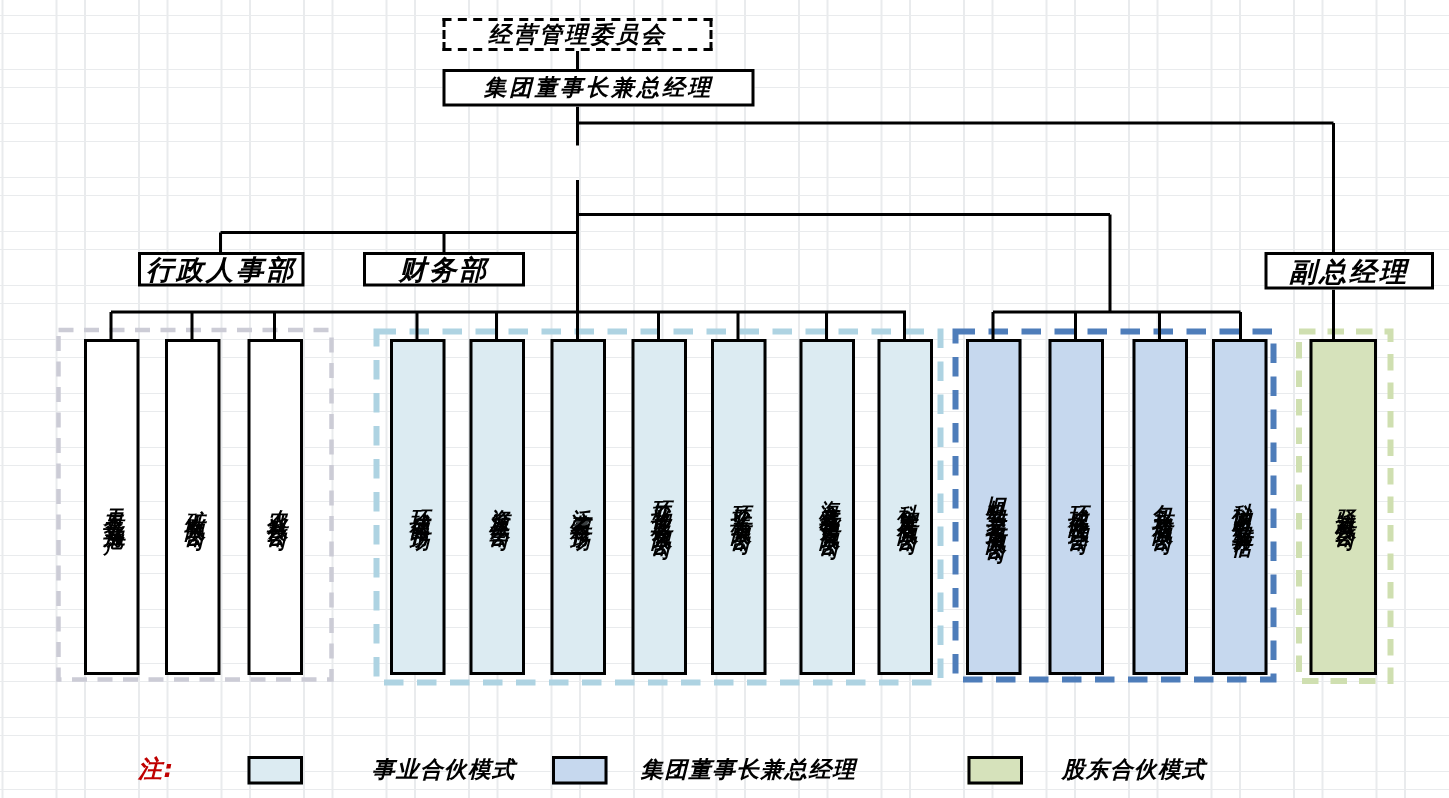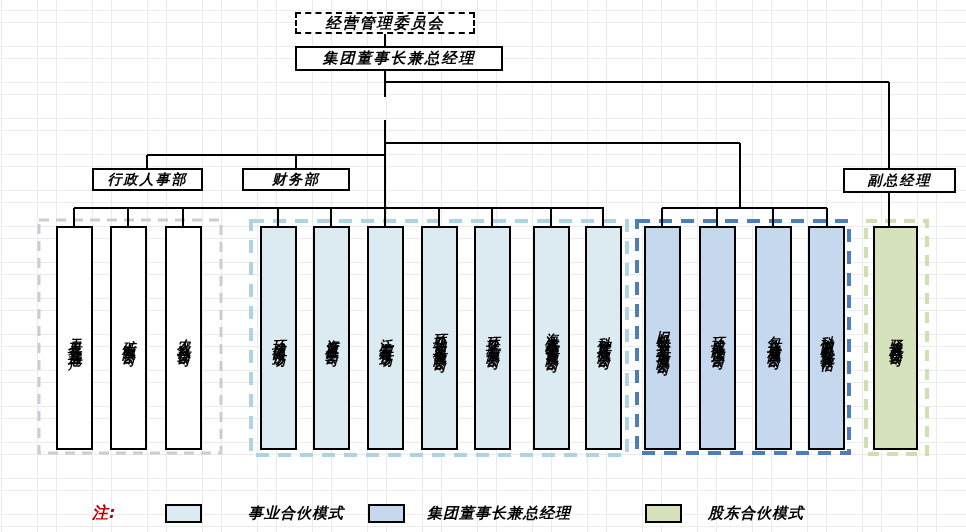--- a/index.html
+++ b/index.html
@@ -24,21 +24,21 @@
   .grp.g2 { stroke:var(--outline-light,#aed3e2); stroke-width:4; stroke-dasharray:13 9; }
   .grp.g3 { stroke:var(--outline-blue,#4e7dba); stroke-width:4; stroke-dasharray:13 9; }
   .grp.g4 { stroke:var(--outline-green,#cfdfb0); stroke-width:4; stroke-dasharray:11 8; }
 
   .node {
     position:absolute; box-sizing:border-box; background:#fff;
     border:2px solid #000; display:flex; align-items:center; justify-content:center;
     font-weight:bold; font-size:15px; letter-spacing:2px; white-space:nowrap;
   }
   .node.dashed { border-style:dashed; border-width:2.5px; }
-  .node.small { font-size:14px; }
+  .node.small { font-size:18px; }
 
   .co {
     position:absolute; top:226px; width:37px; height:224px; box-sizing:border-box;
     background:#fff; border:2px solid #000;
     display:flex; align-items:center; justify-content:center;
     writing-mode:vertical-rl; text-orientation:upright;
     font-weight:bold; font-size:13px; letter-spacing:3px; line-height:1;
   }
   .co.fill-light { background:var(--box-light,#dcebf2); }
   .co.fill-blue  { background:var(--box-blue,#c6d8ee); }

